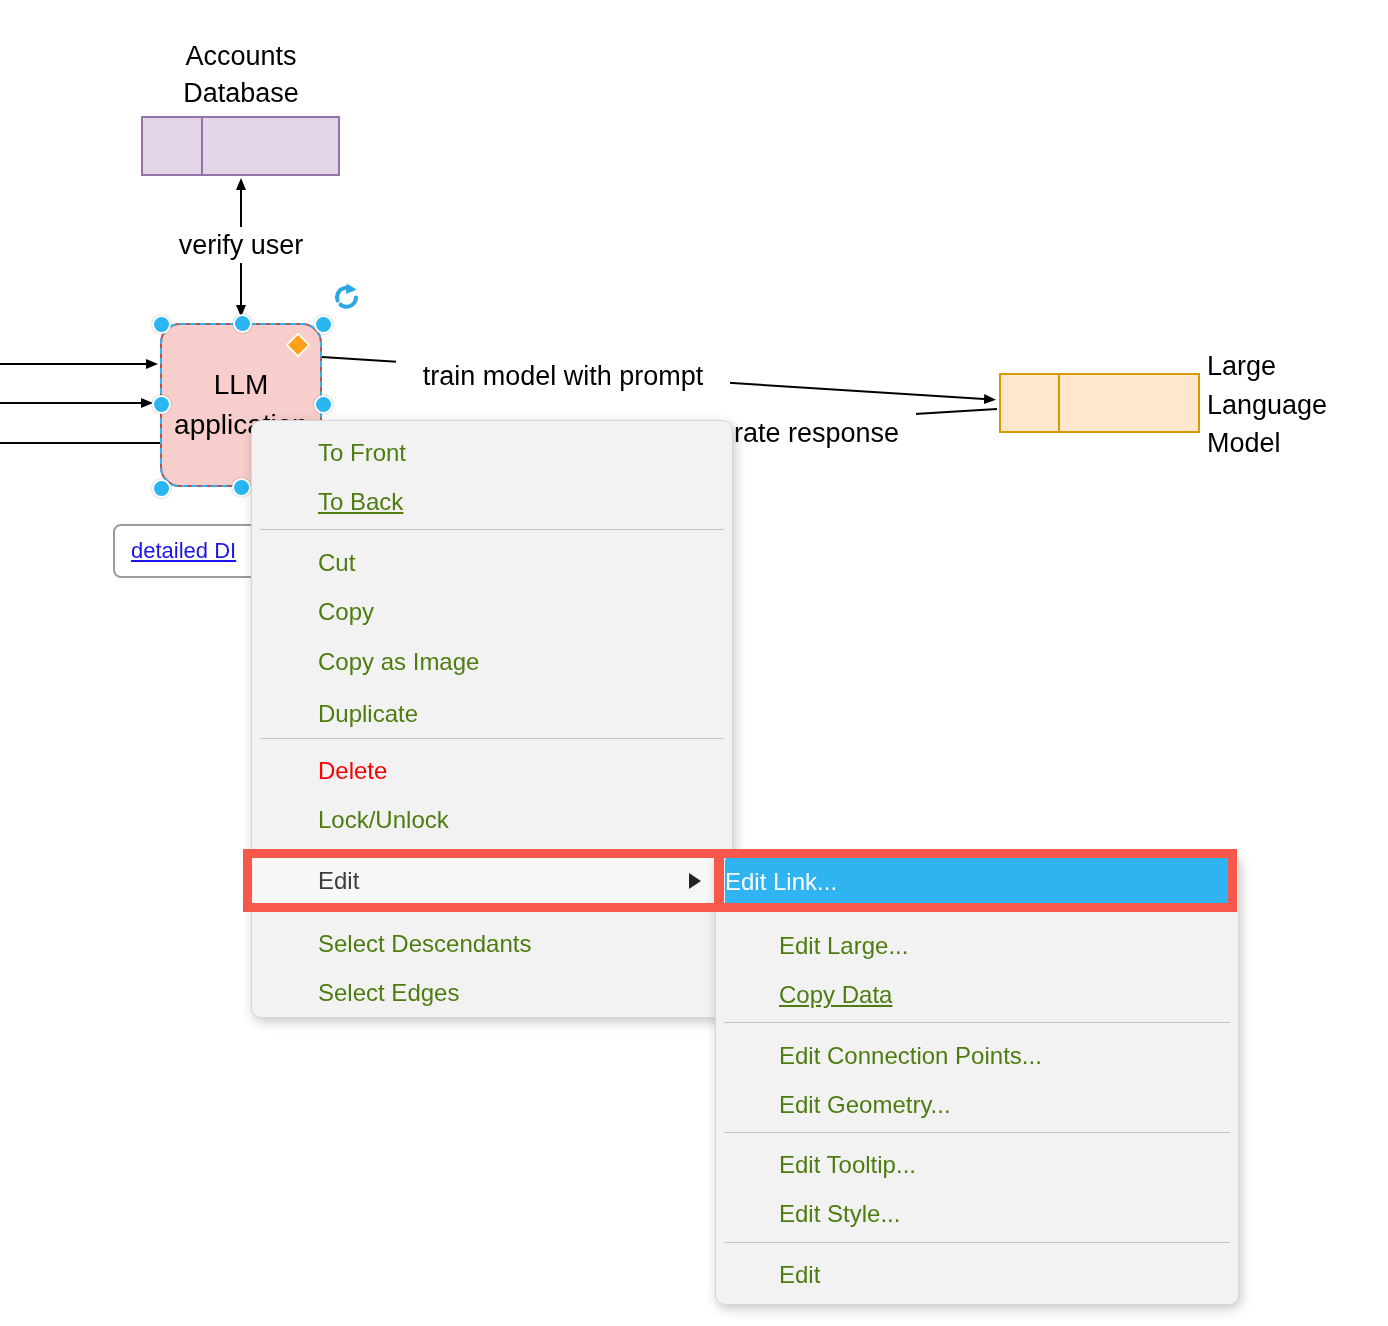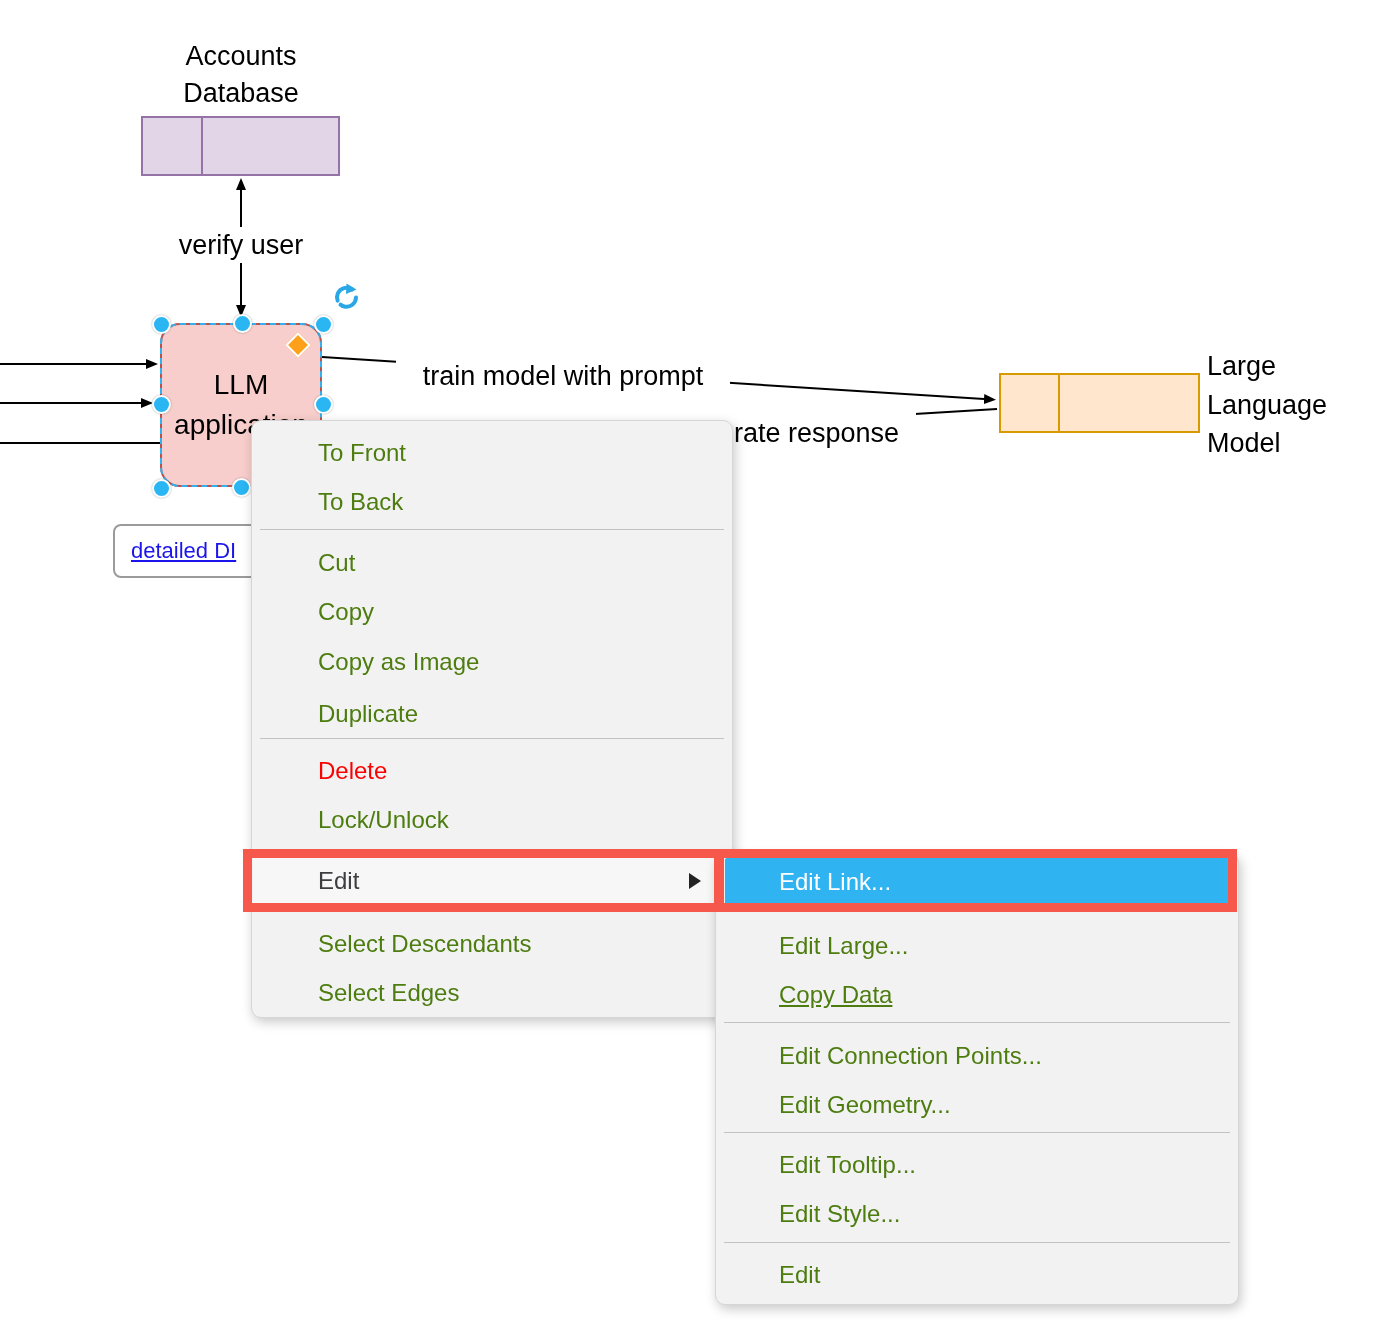--- a/index.html
+++ b/index.html
@@ -47,31 +47,31 @@
   #sub-menu .mi{padding-left:63px;}
   .mi.danger{color:#fb0200;}
   .msep{position:absolute;left:8px;right:8px;height:0;border-top:1px solid #c2c2c2;}
 
   #edit-row{position:absolute;left:1px;top:437px;width:462px;height:46px;background:#f7f7f8;
             line-height:46px;font-size:24px;color:#3e3e40;padding-left:65px;box-sizing:border-box;z-index:11;}
   #edit-row .subarrow{position:absolute;right:14px;top:15px;width:0;height:0;
             border-left:12px solid #222;border-top:8px solid transparent;border-bottom:8px solid transparent;}
 
   #editlink-row{position:absolute;left:9px;top:4px;width:504px;height:48px;background:#30b4f1;
-            line-height:48px;font-size:24px;color:#fff;padding-left:54px;box-sizing:border-box;border-radius:2px;}
+            line-height:48px;font-size:24px;color:#fff;box-sizing:border-box;border-radius:2px;}
 
   .redframe{position:absolute;border:9px solid #f6584c;box-sizing:border-box;z-index:30;pointer-events:none;}
   #frame-edit{left:243px;top:849px;width:480px;height:63px;}
   #frame-editlink{left:715px;top:849px;width:522px;height:63px;}
 
   
   #smi-1{top:67px;} #smi-2{top:116px;text-decoration:underline;} #smi-3{top:177px;} #smi-4{top:226px;}
   #smi-5{top:286px;} #smi-6{top:335px;} #smi-7{top:396px;}
   
-  #mmi-0{top:7px;} #mmi-1{top:56px;} #mmi-2{top:117px;} #mmi-3{top:166px;} #mmi-4{top:216px;}
+  #mmi-0{top:7px;} #mmi-1{top:56px;text-decoration:underline;} #mmi-2{top:117px;} #mmi-3{top:166px;} #mmi-4{top:216px;}
   #mmi-5{top:268px;} #mmi-6{top:325px;} #mmi-7{top:374px;} #mmi-9{top:498px;} #mmi-10{top:547px;}
 </style>
 </head>
 <body>
 
 <div id="stage">
 
   <svg id="edges" width="1388" height="1326">
     <defs>
       <marker id="arr" markerWidth="13" markerHeight="11" refX="0" refY="5" orient="auto-start-reverse" markerUnits="userSpaceOnUse">

